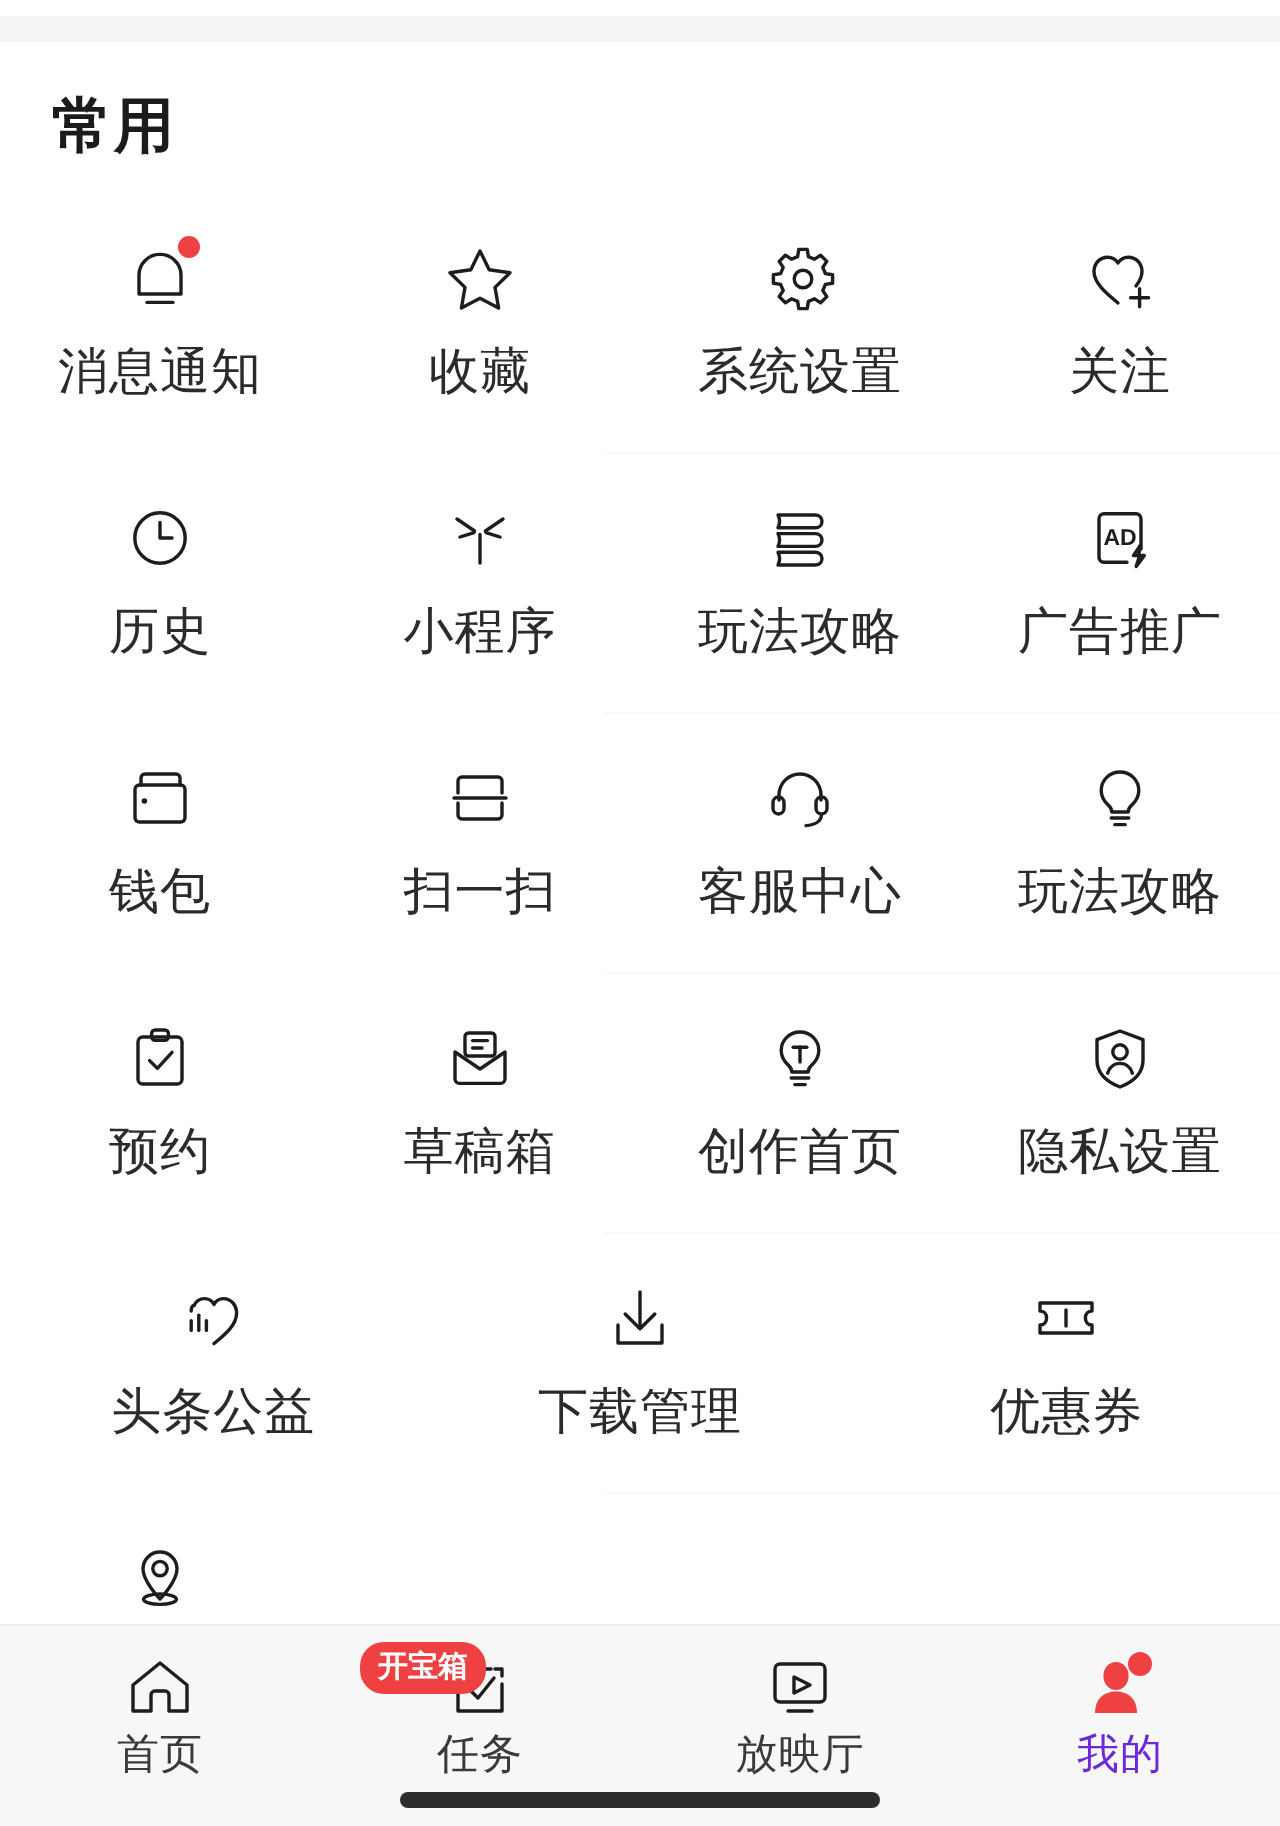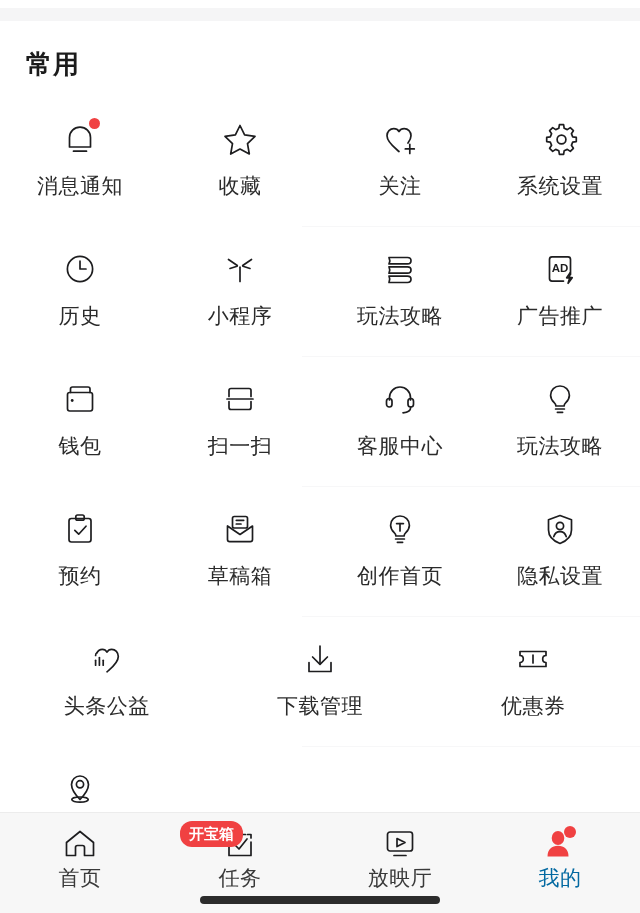--- a/index.html
+++ b/index.html
@@ -32,21 +32,21 @@
     top: 21px;
     left: 0;
     width: 640px;
     height: 791px;
     background: #ffffff;
     overflow: hidden;
   }
 
   .section-title {
     margin: 26px 0 0 26px;
-    font-size: 26px;
+    font-size: 30px;
     line-height: 34px;
     color: #1b1b1b;
     font-weight: 700;
     letter-spacing: 1px;
   }
 
   
   .grid {
     margin-top: 16px;
     width: 640px;
@@ -110,21 +110,21 @@
     top: 2px;
     right: 3px;
     width: 11px;
     height: 11px;
     border-radius: 50%;
     background: #f04142;
   }
 
   .cell-label {
     margin-top: 13px;
-    font-size: 21px;
+    font-size: 25px;
     line-height: 22px;
     color: #2b2b2b;
     letter-spacing: 0.5px;
     white-space: nowrap;
   }
 
   
   .tabbar {
     position: absolute;
     left: 0;
@@ -158,21 +158,21 @@
 
   .tab-label {
     margin-top: 5px;
     font-size: 21px;
     line-height: 20px;
     color: #3a3a3a;
     letter-spacing: 0.5px;
     white-space: nowrap;
   }
 
-  .tab.active .tab-label { color: #0369a1; }
+  .tab.active .tab-label { color: #6d28d9; }
   .tab.active .ic-fill { fill: #f04142; }
 
   .tab-badge {
     position: absolute;
     top: -4px;
     left: 20px;
     background: #f04142;
     color: #ffffff;
     font-size: 15px;
     line-height: 15px;
@@ -233,36 +233,36 @@
           <svg viewBox="0 0 42 42">
             <path class="ic" d="M21 7.5 L25.6 16.9 L36 18.4 L28.5 25.7 L30.3 36 L21 31.1 L11.7 36 L13.5 25.7 L6 18.4 L16.4 16.9 Z"></path>
           </svg>
         </div>
         <div class="cell-label">收藏</div>
       </div>
 
       <div class="cell">
         <div class="icon-wrap">
           <svg viewBox="0 0 42 42">
+            <path class="ic" d="M24.6 6.7 L25.2 10.3 L28.3 11.6 L31.3 9.6 L34.4 12.7 L32.4 15.7 L33.7 18.8 L37.3 19.4 L37.3 23.6 L33.7 24.2 L32.4 27.3 L34.4 30.3 L31.3 33.4 L28.3 31.4 L25.2 32.7 L24.6 36.3 L20.4 36.3 L19.8 32.7 L16.7 31.4 L13.7 33.4 L10.6 30.3 L12.6 27.3 L11.3 24.2 L7.7 23.6 L7.7 19.4 L11.3 18.8 L12.6 15.7 L10.6 12.7 L13.7 9.6 L16.7 11.6 L19.8 10.3 L20.4 6.7 Z"></path>
+            <circle class="ic" cx="22.5" cy="21.5" r="4.4"></circle>
+          </svg>
+        </div>
+        <div class="cell-label">系统设置</div>
+      </div>
+
+      <div class="cell">
+        <div class="icon-wrap">
+          <svg viewBox="0 0 42 42">
             <path class="ic" d="M20 33.5 C16 30 8 24.3 8 17.8 C8 13.6 11 10.6 14.8 10.6 C17.2 10.6 19 11.8 20 13.5 C21 11.8 22.8 10.6 25.2 10.6 C29 10.6 32 13.6 32 17.8 C32 20.4 30.7 22.8 29 25"></path>
             <line class="ic" x1="30.8" y1="26.4" x2="30.8" y2="35.4"></line>
             <line class="ic" x1="26.3" y1="30.9" x2="35.3" y2="30.9"></line>
           </svg>
         </div>
         <div class="cell-label">关注</div>
-      </div>
-
-      <div class="cell">
-        <div class="icon-wrap">
-          <svg viewBox="0 0 42 42">
-            <path class="ic" d="M24.6 6.7 L25.2 10.3 L28.3 11.6 L31.3 9.6 L34.4 12.7 L32.4 15.7 L33.7 18.8 L37.3 19.4 L37.3 23.6 L33.7 24.2 L32.4 27.3 L34.4 30.3 L31.3 33.4 L28.3 31.4 L25.2 32.7 L24.6 36.3 L20.4 36.3 L19.8 32.7 L16.7 31.4 L13.7 33.4 L10.6 30.3 L12.6 27.3 L11.3 24.2 L7.7 23.6 L7.7 19.4 L11.3 18.8 L12.6 15.7 L10.6 12.7 L13.7 9.6 L16.7 11.6 L19.8 10.3 L20.4 6.7 Z"></path>
-            <circle class="ic" cx="22.5" cy="21.5" r="4.4"></circle>
-          </svg>
-        </div>
-        <div class="cell-label">系统设置</div>
       </div>
     </div>
 
     <div class="grid-row">
 
       <div class="cell">
         <div class="icon-wrap">
           <svg viewBox="0 0 42 42">
             <circle class="ic" cx="21" cy="21" r="12.6"></circle>
             <polyline class="ic" points="21,13.2 21,21 27,21"></polyline>

